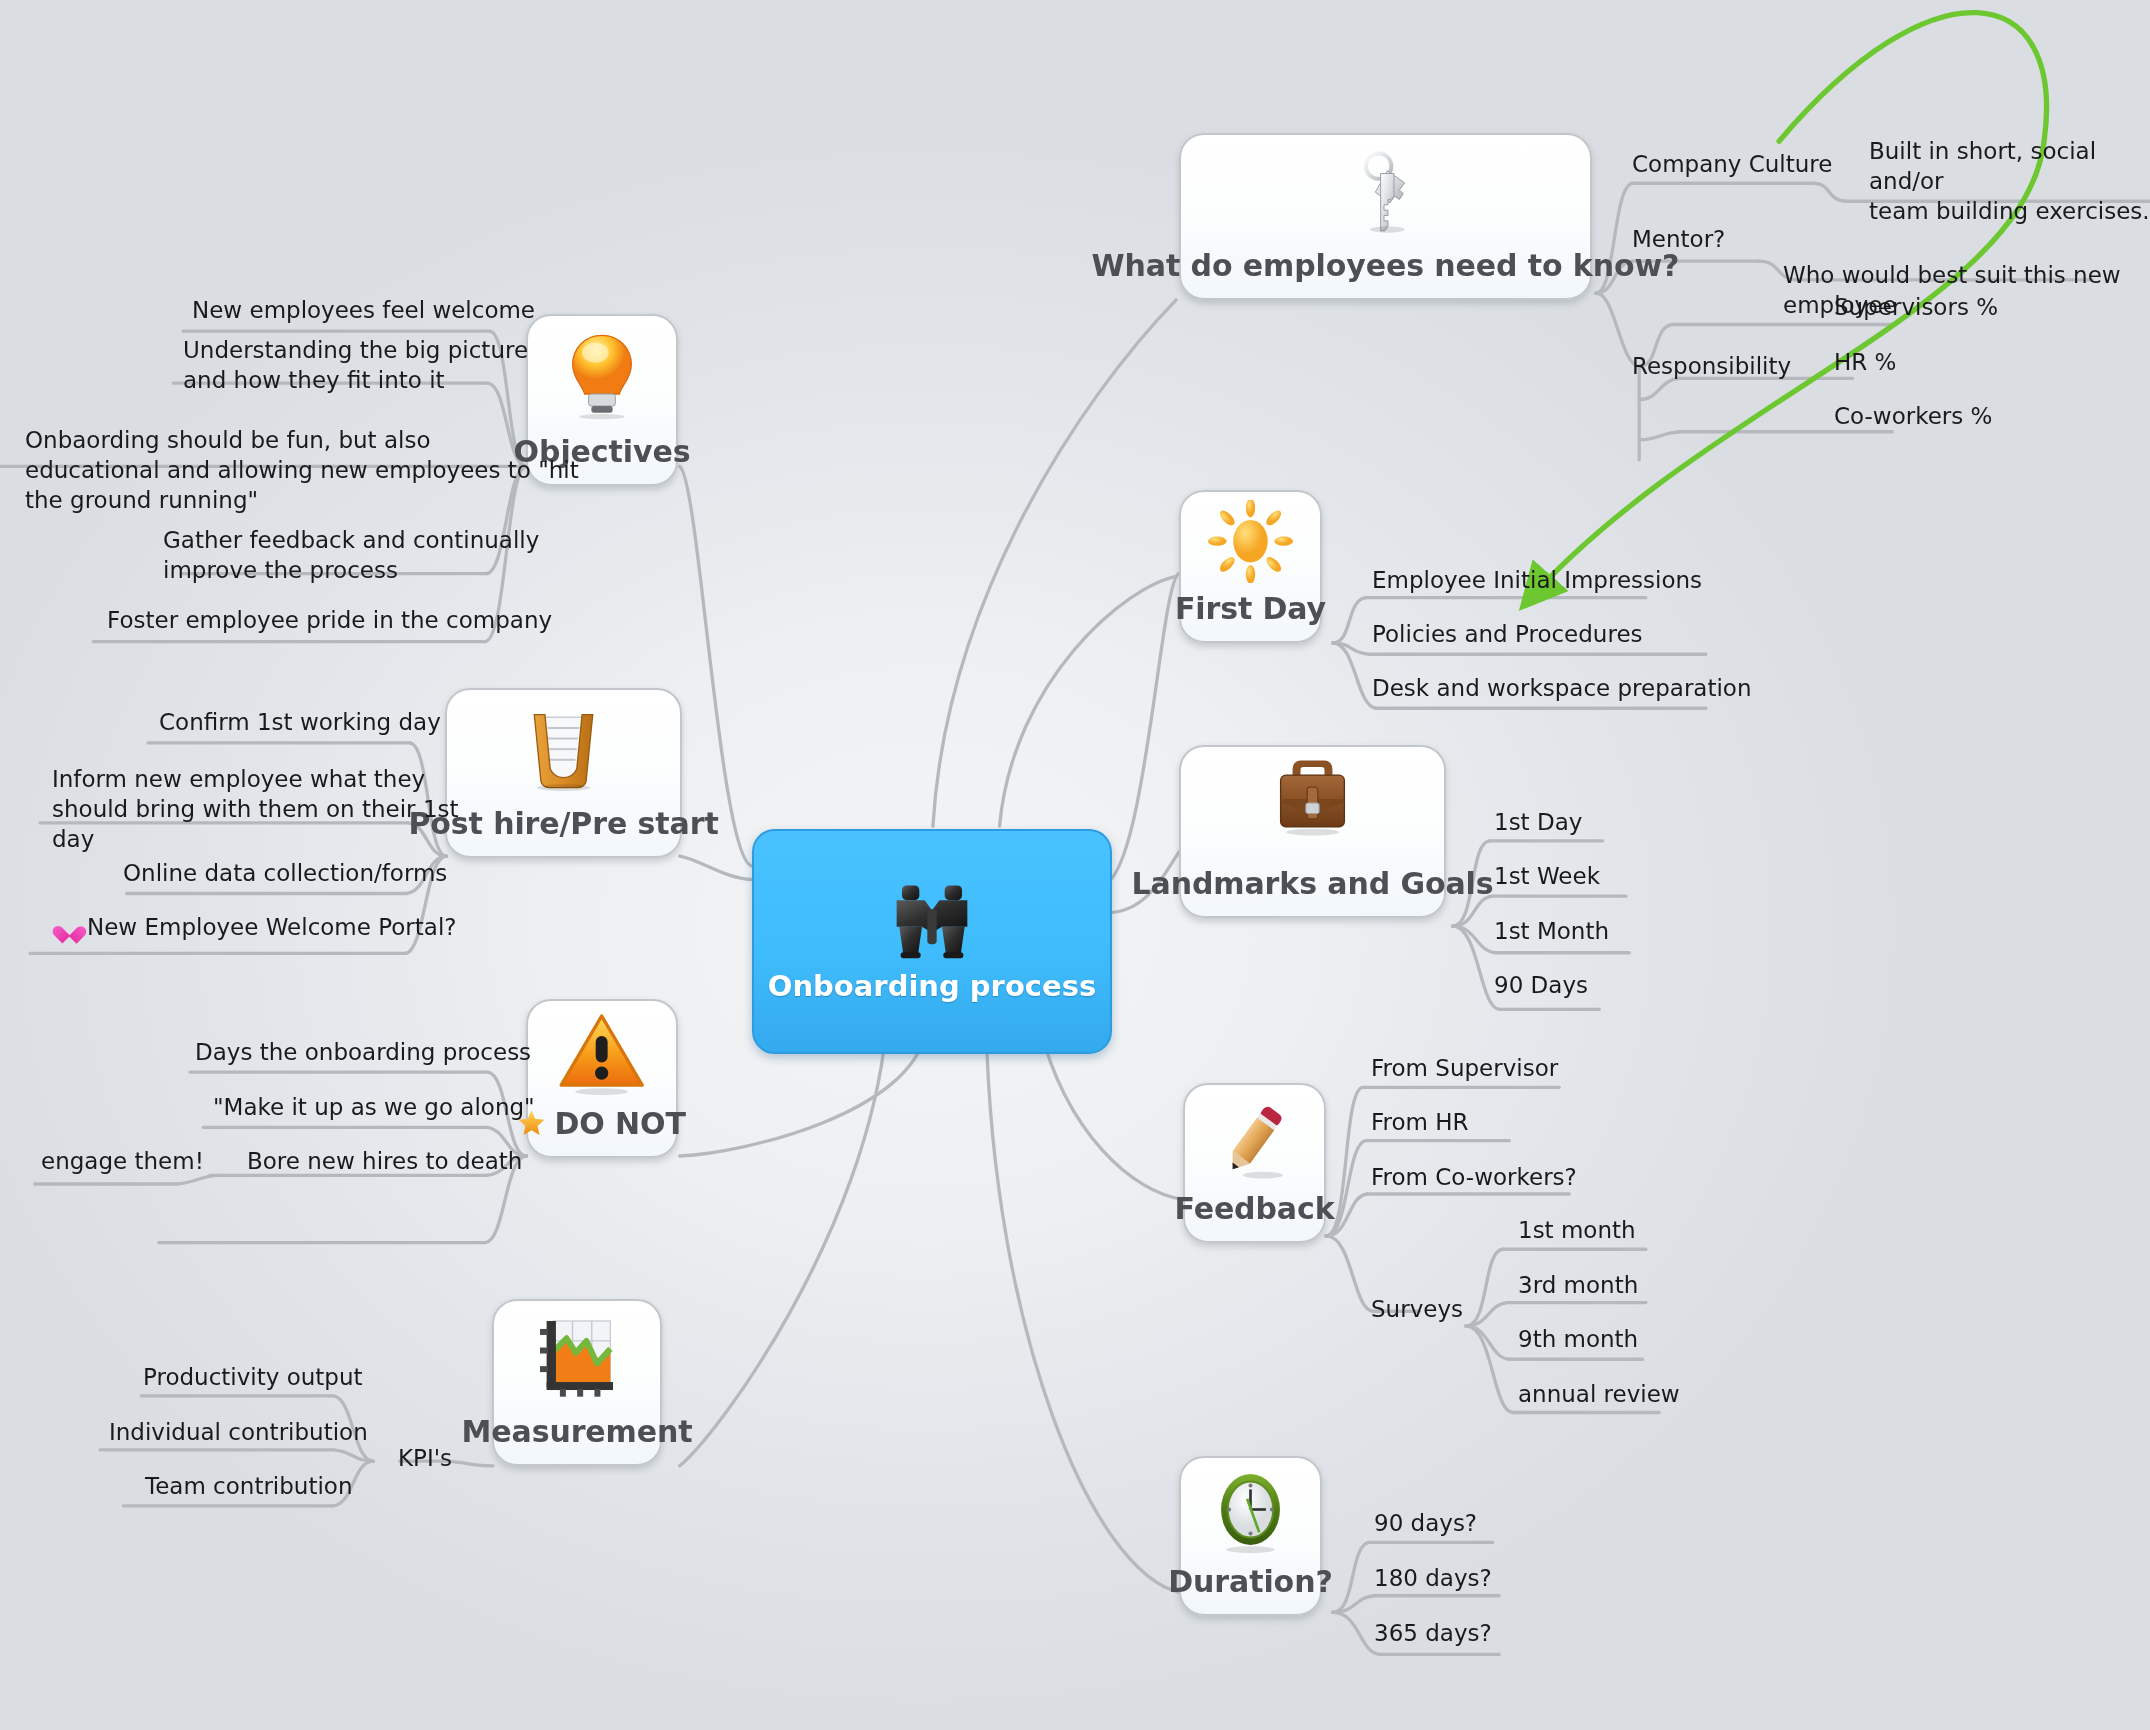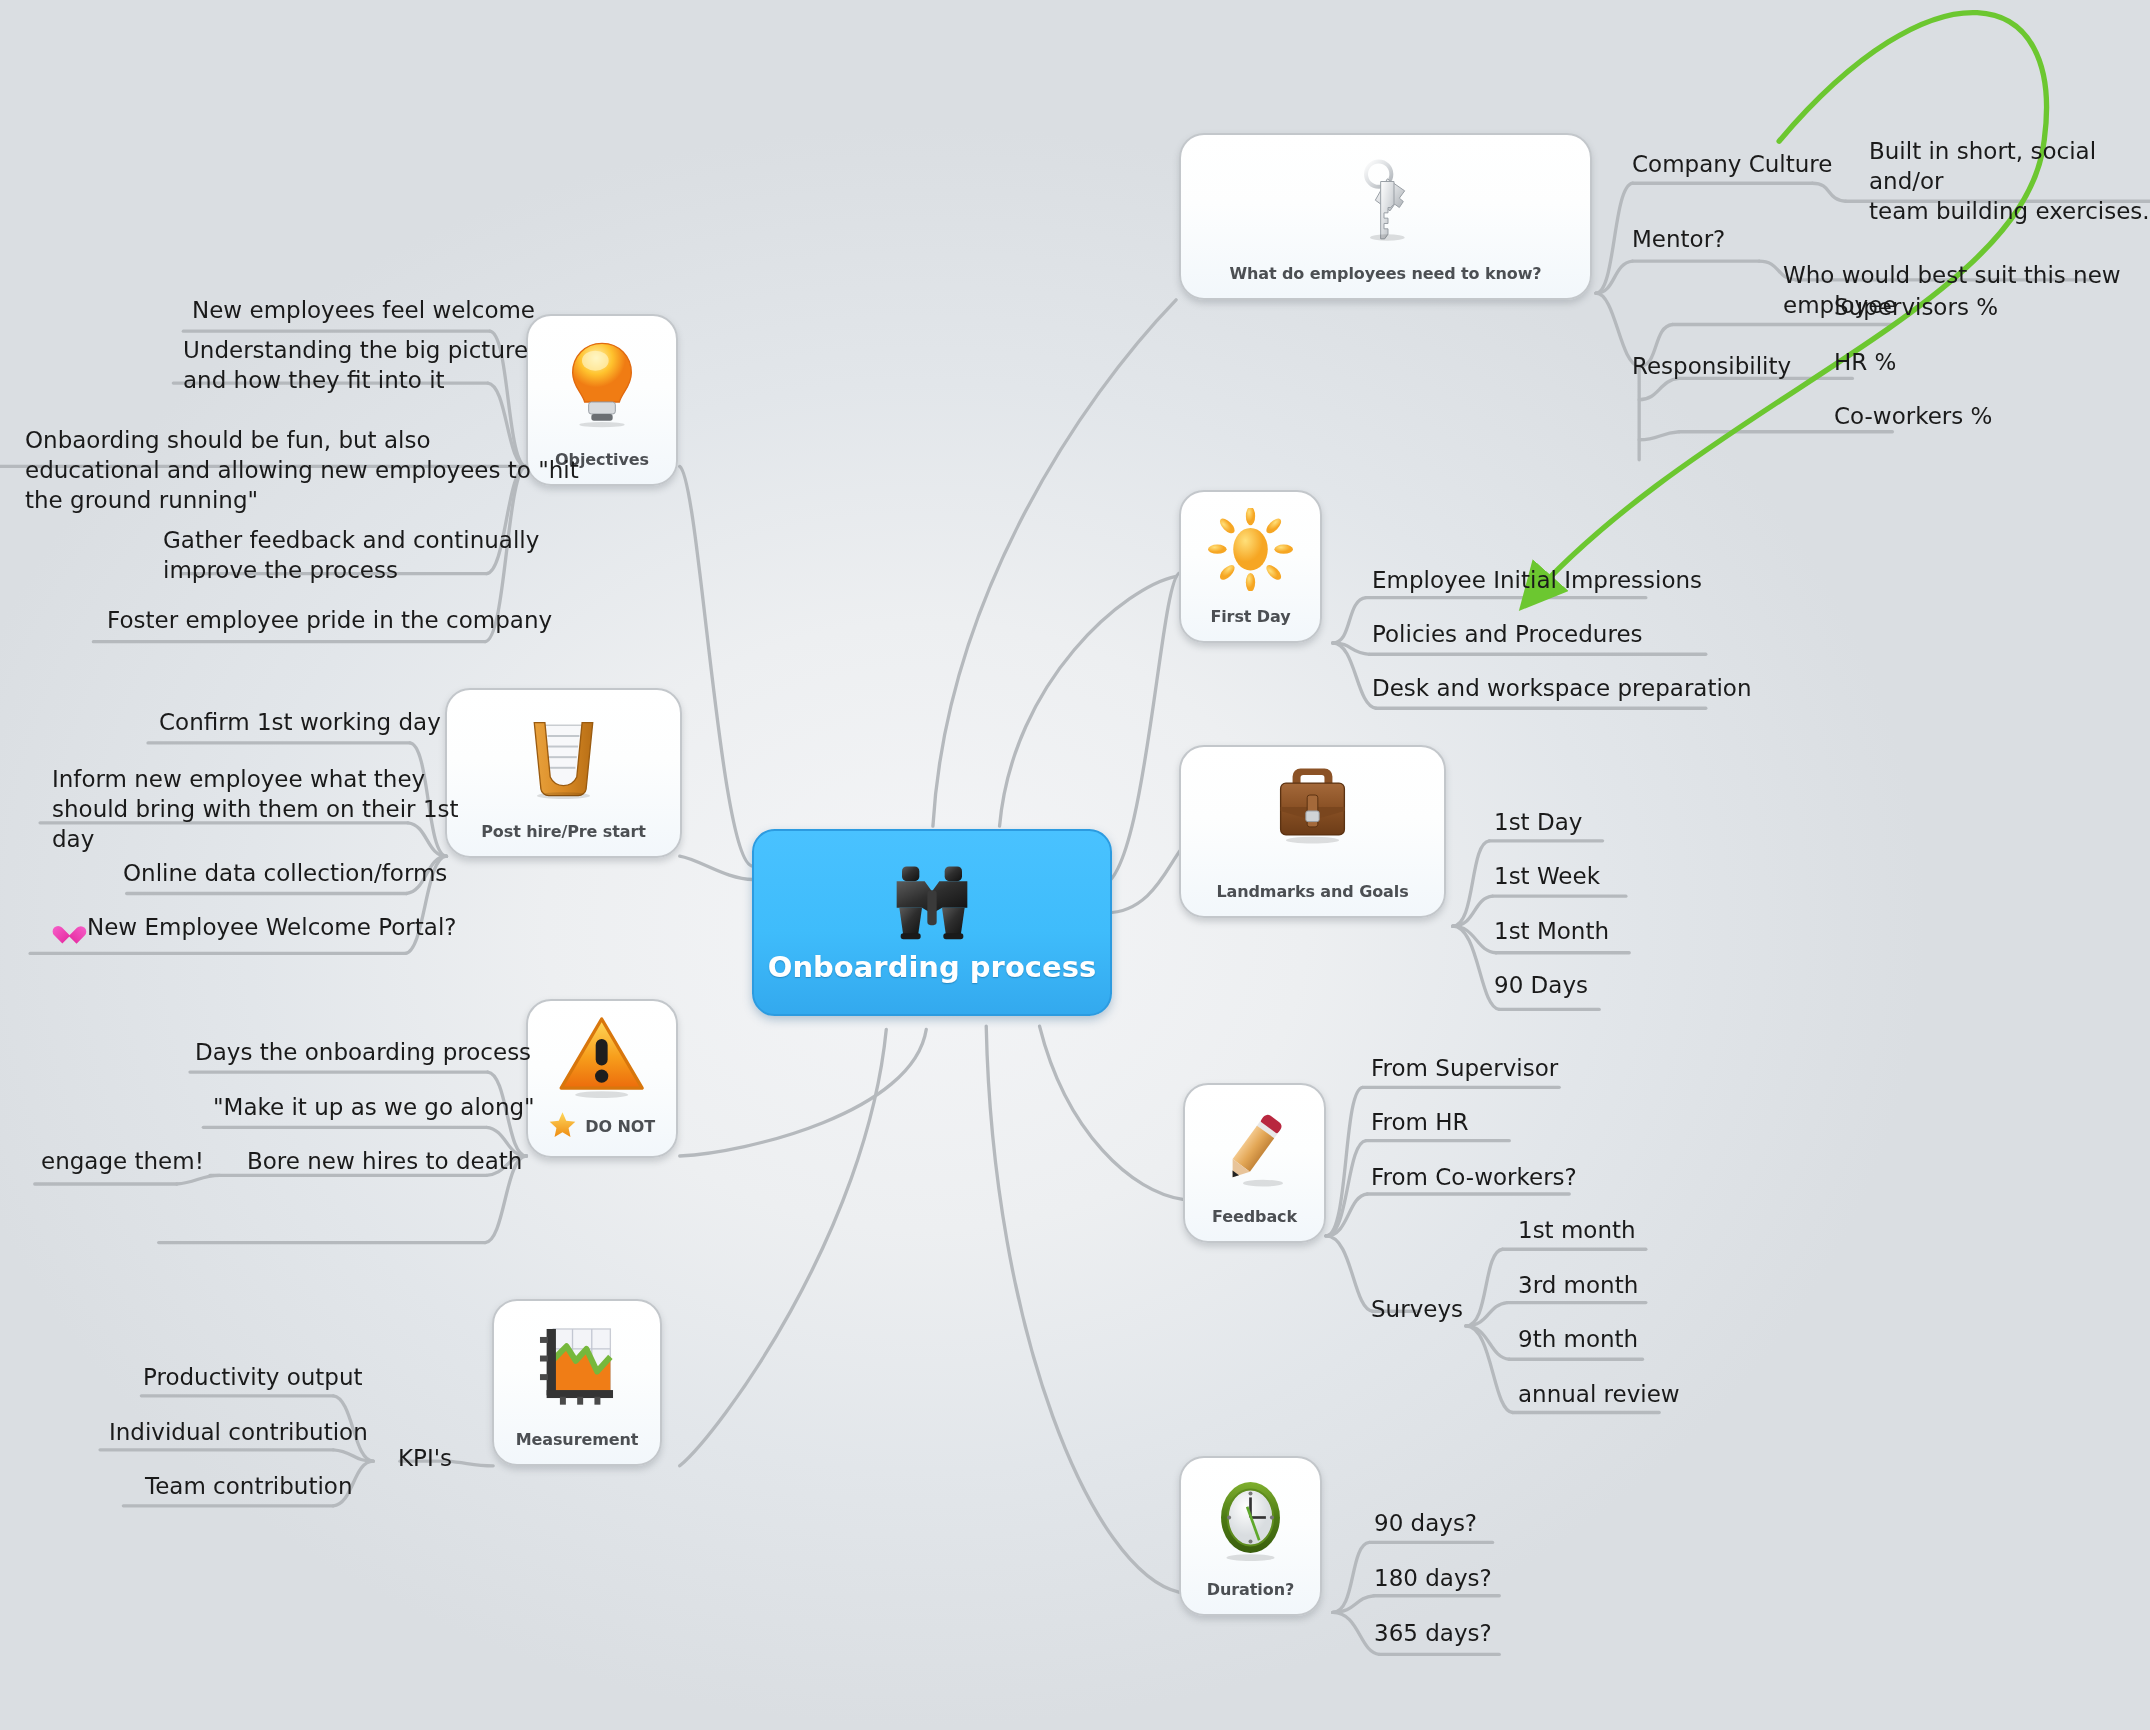--- a/index.html
+++ b/index.html
@@ -22,21 +22,21 @@
     border:2px solid #C3C7CB;
     border-radius:25px;
     box-shadow:0 3.3px 6.7px rgba(120,126,134,.30);
     display:flex;flex-direction:column;align-items:center;justify-content:flex-start;
     box-sizing:border-box;
   }
   .card .ico{flex:1 1 auto;display:flex;align-items:center;justify-content:center;width:100%;}
   .card .cap{
     font-weight:bold;color:#4C4F53;
     letter-spacing:-0.1px;white-space:nowrap;
-    padding:0 17.3px 14.7px 17.3px;font-size:16px;
+    padding:0 17.3px 14.7px 17.3px;font-size:30px;
   }
   .cap-row{display:flex;align-items:center;gap:9.3px;padding:0 17.3px 14.7px 17.3px;}
   .cap-row .cap{padding:0;}
 
   
   #central{
     position:absolute;
     background:linear-gradient(180deg,#49C2FF 0%,#3FBCFB 55%,#33A9EE 100%);
     border:2px solid #2C9BE0;
     border-radius:22.7px;
@@ -198,21 +198,21 @@
       <path d="M500,2176 L150,2176"></path>
       <path d="M560,2193 C530,2193 530,2258 500,2260"></path>
       <path d="M500,2260 L185,2260"></path>
     </g>
 
     <g>
       <path d="M2670,212 C2900,-60 3100,-30 3068,210 C3040,460 2560,600 2290,905" fill="none" stroke="#6CC730" stroke-width="8" stroke-linecap="round" marker-end="url(#greenArrow)"></path>
     </g>
   </svg>
 
-  <div id="central" style="left:752px;top:829px;width:360px;height:187px;">
+  <div id="central" style="left:752px;top:829px;width:360px;height:225px;">
     <div class="ico">
       <svg width="100" height="87" viewBox="0 0 150 130">
         <defs>
           <linearGradient id="binB" x1="0" y1="0" x2="1" y2="1">
             <stop offset="0" stop-color="#5b5b5b"></stop>
               <stop offset=".45" stop-color="#2e2e2e"></stop>
               <stop offset="1" stop-color="#101010"></stop>
           </linearGradient>
         </defs>
         <rect x="30" y="8" width="26" height="22" rx="7" fill="url(#binB)"></rect>

